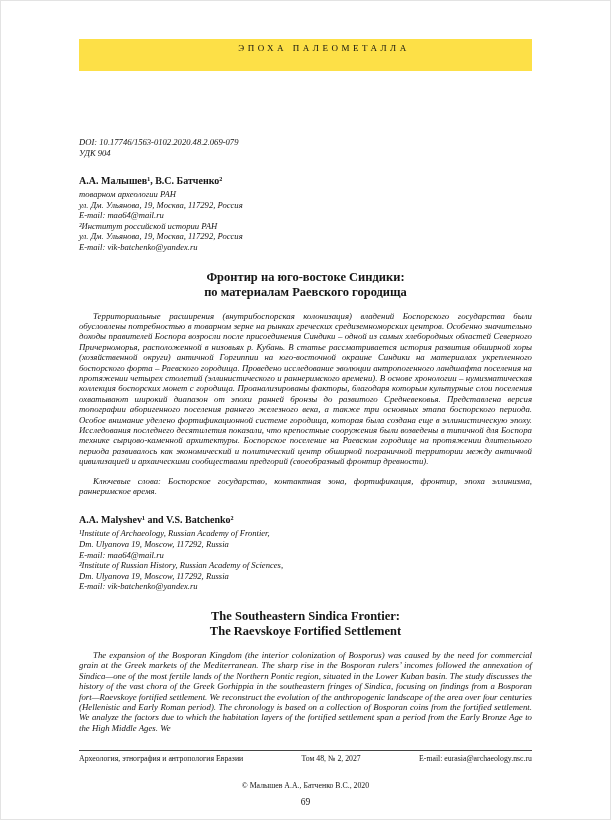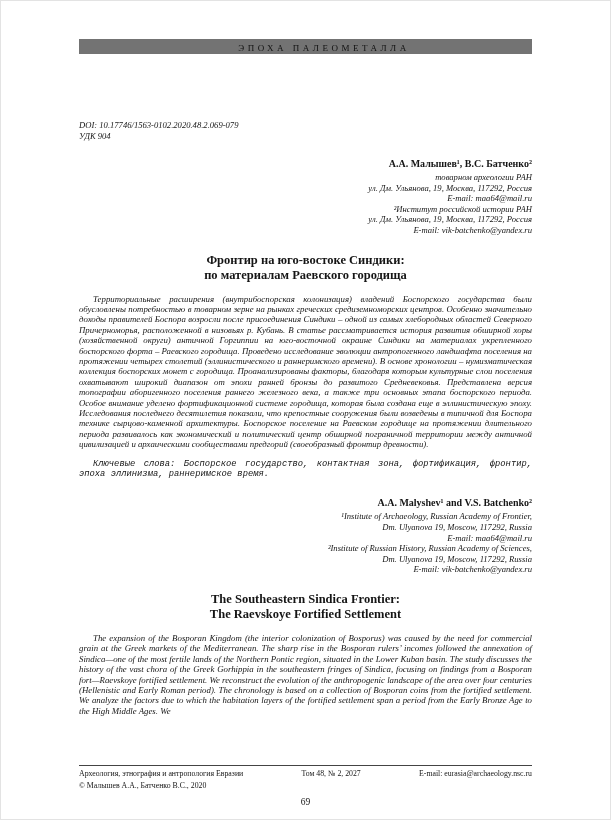--- a/index.html
+++ b/index.html
@@ -12,73 +12,72 @@
     border: 1px solid #e3e3e3;
     box-sizing: border-box;
     font-family: "Liberation Serif", "DejaVu Serif", serif;
     color: #151515;
     overflow: hidden;
   }
   .content { margin-left: 78px; margin-right: 78px; }
 
   .banner {
     margin: 38px 78px 0 78px;
-    height: 15px;
+    height: 32px;
     line-height: 19px;
-    background: #737373;
+    background: #fde047;
     text-align: center;
     font-size: 9px;
     letter-spacing: 3.5px;
     color: #111;
     padding-left: 37px;
   }
 
   .meta { margin-top: 66px; font-size: 8.6px; line-height: 11px; font-style: italic; }
 
-  .authors-block { margin-top: 16px; text-align: right; }
+  .authors-block { margin-top: 16px; }
   .authors-names { font-weight: bold; font-size: 10px; margin-bottom: 3px; }
   .affil-line { font-style: italic; font-size: 8.6px; line-height: 10.6px; }
 
   .article-title { margin-top: 17px; text-align: center; font-weight: bold; font-size: 12.5px; line-height: 15px; }
 
   .abstract {
     margin-top: 11px;
     font-style: italic;
     font-size: 8.8px;
     line-height: 10.4px;
     text-align: justify;
     text-indent: 14px;
   }
   .keywords {
     margin-top: 9px;
     font-style: italic;
     font-size: 8.8px;
     line-height: 10.4px;
     text-align: justify;
     text-indent: 14px;
-    font-family: Liberation Mono, monospace;
   }
 
   .authors-block.en { margin-top: 18px; }
 
   .footer {
     position: absolute;
     left: 78px;
     right: 78px;
     bottom: 12px;
   }
   .footer-rule { border-top: 0.8px solid #444; margin-bottom: 3px; }
   .footer-row {
     display: flex;
     justify-content: space-between;
     font-size: 7.8px;
     line-height: 10px;
     gap: 32px;
   }
-  .footer-copyright { text-align: left; font-size: 7.8px; line-height: 10px; margin-top: 2px; }
+  .footer-copyright { text-align: center; font-size: 7.8px; line-height: 10px; margin-top: 17px; }
   .page-number { text-align: center; font-size: 9.5px; margin-top: 6px; }
 </style>
 </head>
 <body>
 
 <div class="page">
 
   <div class="banner">
     <span>ЭПОХА ПАЛЕОМЕТАЛЛА</span>
   </div>

